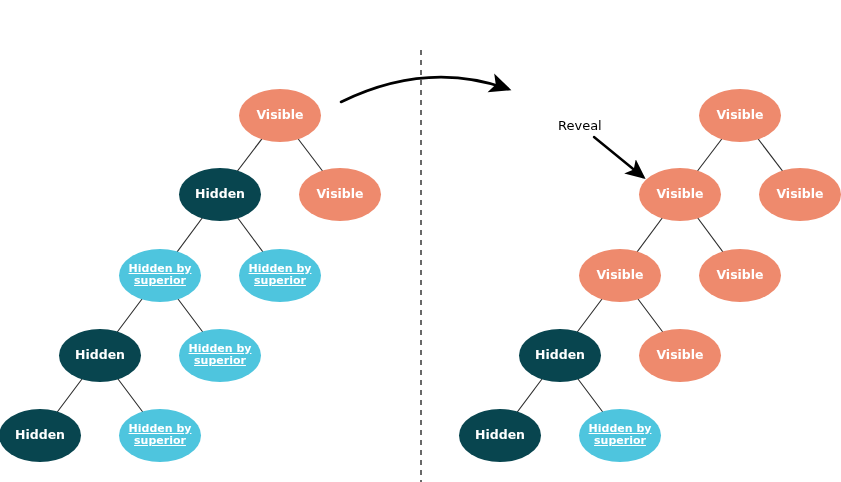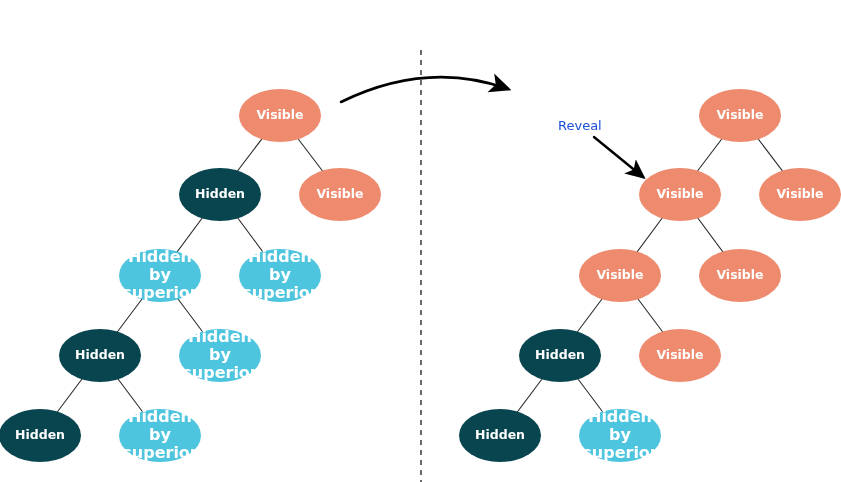--- a/index.html
+++ b/index.html
@@ -44,28 +44,29 @@
     display: block;
     padding: 0 4px;
     white-space: pre-line;
   }
   .node.size-std {
     width: 82px;
     height: 53px;
     font-size: 12.5px;
   }
   .node.two-line {
-    font-size: 16px;
+    font-size: 11px;
+    text-decoration: underline;
   }
   .reveal-label {
     position: absolute;
     font-family: "DejaVu Sans", sans-serif;
     font-size: 13px;
     font-weight: normal;
-    color: #1d4ed8;
+    color: #000000;
     white-space: nowrap;
     user-select: none;
   }
 </style>
 </head>
 <body>
 
 <div id="canvas">
 
   <svg class="layer" viewBox="0 0 841 482">

